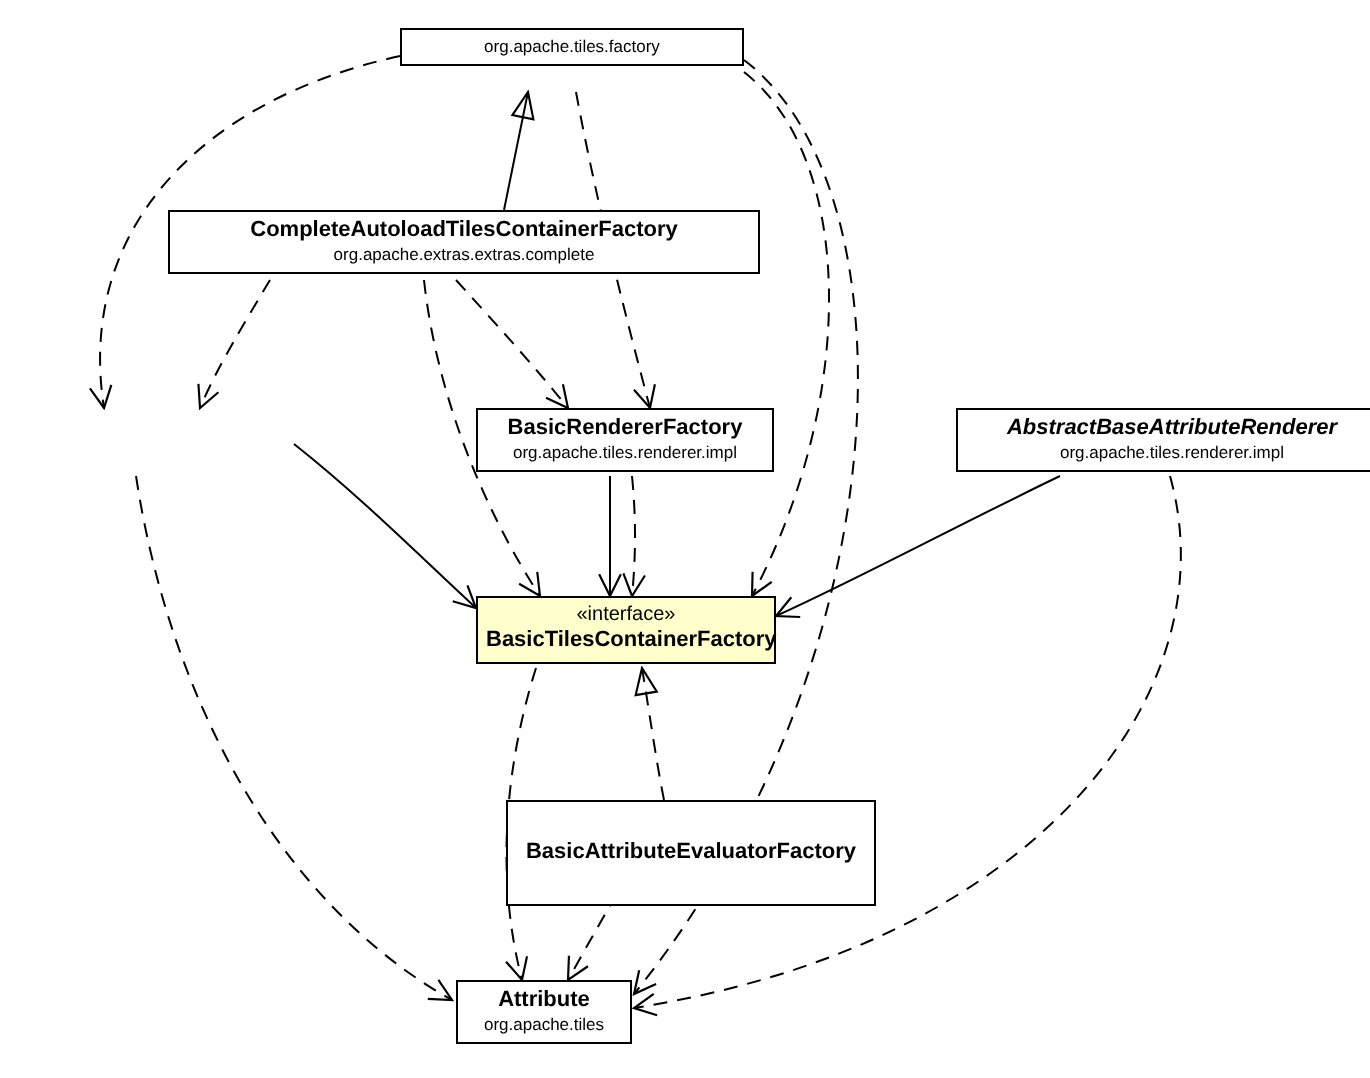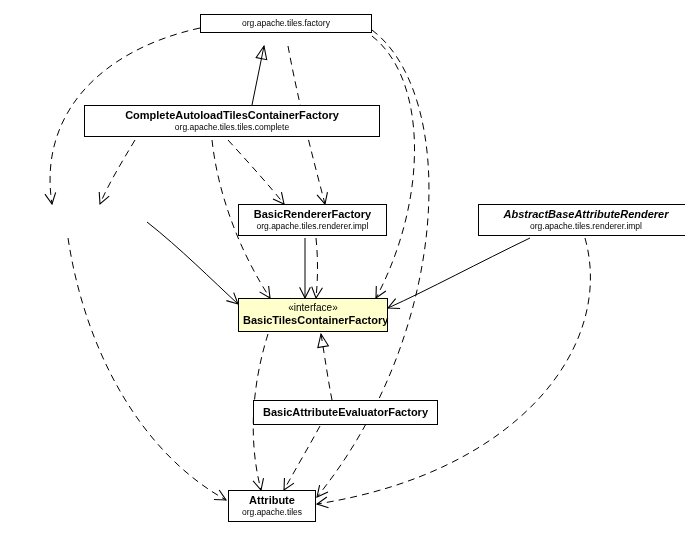--- a/index.html
+++ b/index.html
@@ -37,21 +37,21 @@
     line-height: 12px;
     white-space: nowrap;
     color: #000000;
   }
   .node .pkg {
     font-size: 8.5px;
     line-height: 10px;
     white-space: nowrap;
     color: #000000;
   }
-  .node.single { padding: 5px 4px; }
+  .node.single { padding: 19px 4px; }
 </style>
 </head>
 <body>
 
 <div class="canvas">
 
   <svg class="edges" width="685" height="539" viewBox="0 0 685 539" xmlns="http://www.w3.org/2000/svg">
     <defs>
       <marker id="vee" viewBox="0 0 12 12" markerWidth="13" markerHeight="13" refX="11" refY="6" orient="auto" markerUnits="userSpaceOnUse">
         <path d="M1,1 L11,6 L1,11" fill="none" stroke="#000" stroke-width="1.2"></path>
@@ -81,21 +81,21 @@
     <path class="dashed" d="M585,238 C615,345 520,472 317,504" marker-end="url(#vee)"></path>
     <path class="dashed" d="M372,30 C458,95 452,330 317,497" marker-end="url(#vee)"></path>
   </svg>
 
   <div class="node" style="left:200px; top:14px; width:172px;">
     <div class="pkg">org.apache.tiles.factory</div>
   </div>
 
   <div class="node" style="left:84px; top:105px; width:296px;">
     <div class="title">CompleteAutoloadTilesContainerFactory</div>
-    <div class="pkg">org.apache.tiles.tiles.complete</div>
+    <div class="pkg">org.apache.extras.extras.complete</div>
   </div>
 
 
   <div class="node" style="left:238px; top:204px; width:149px;text-align:center;">
     <div class="title">BasicRendererFactory</div>
     <div class="pkg">org.apache.tiles.renderer.impl</div>
   </div>
 
   <div class="node" style="left:478px; top:204px; width:216px;">
     <div class="title italic">AbstractBaseAttributeRenderer</div>

